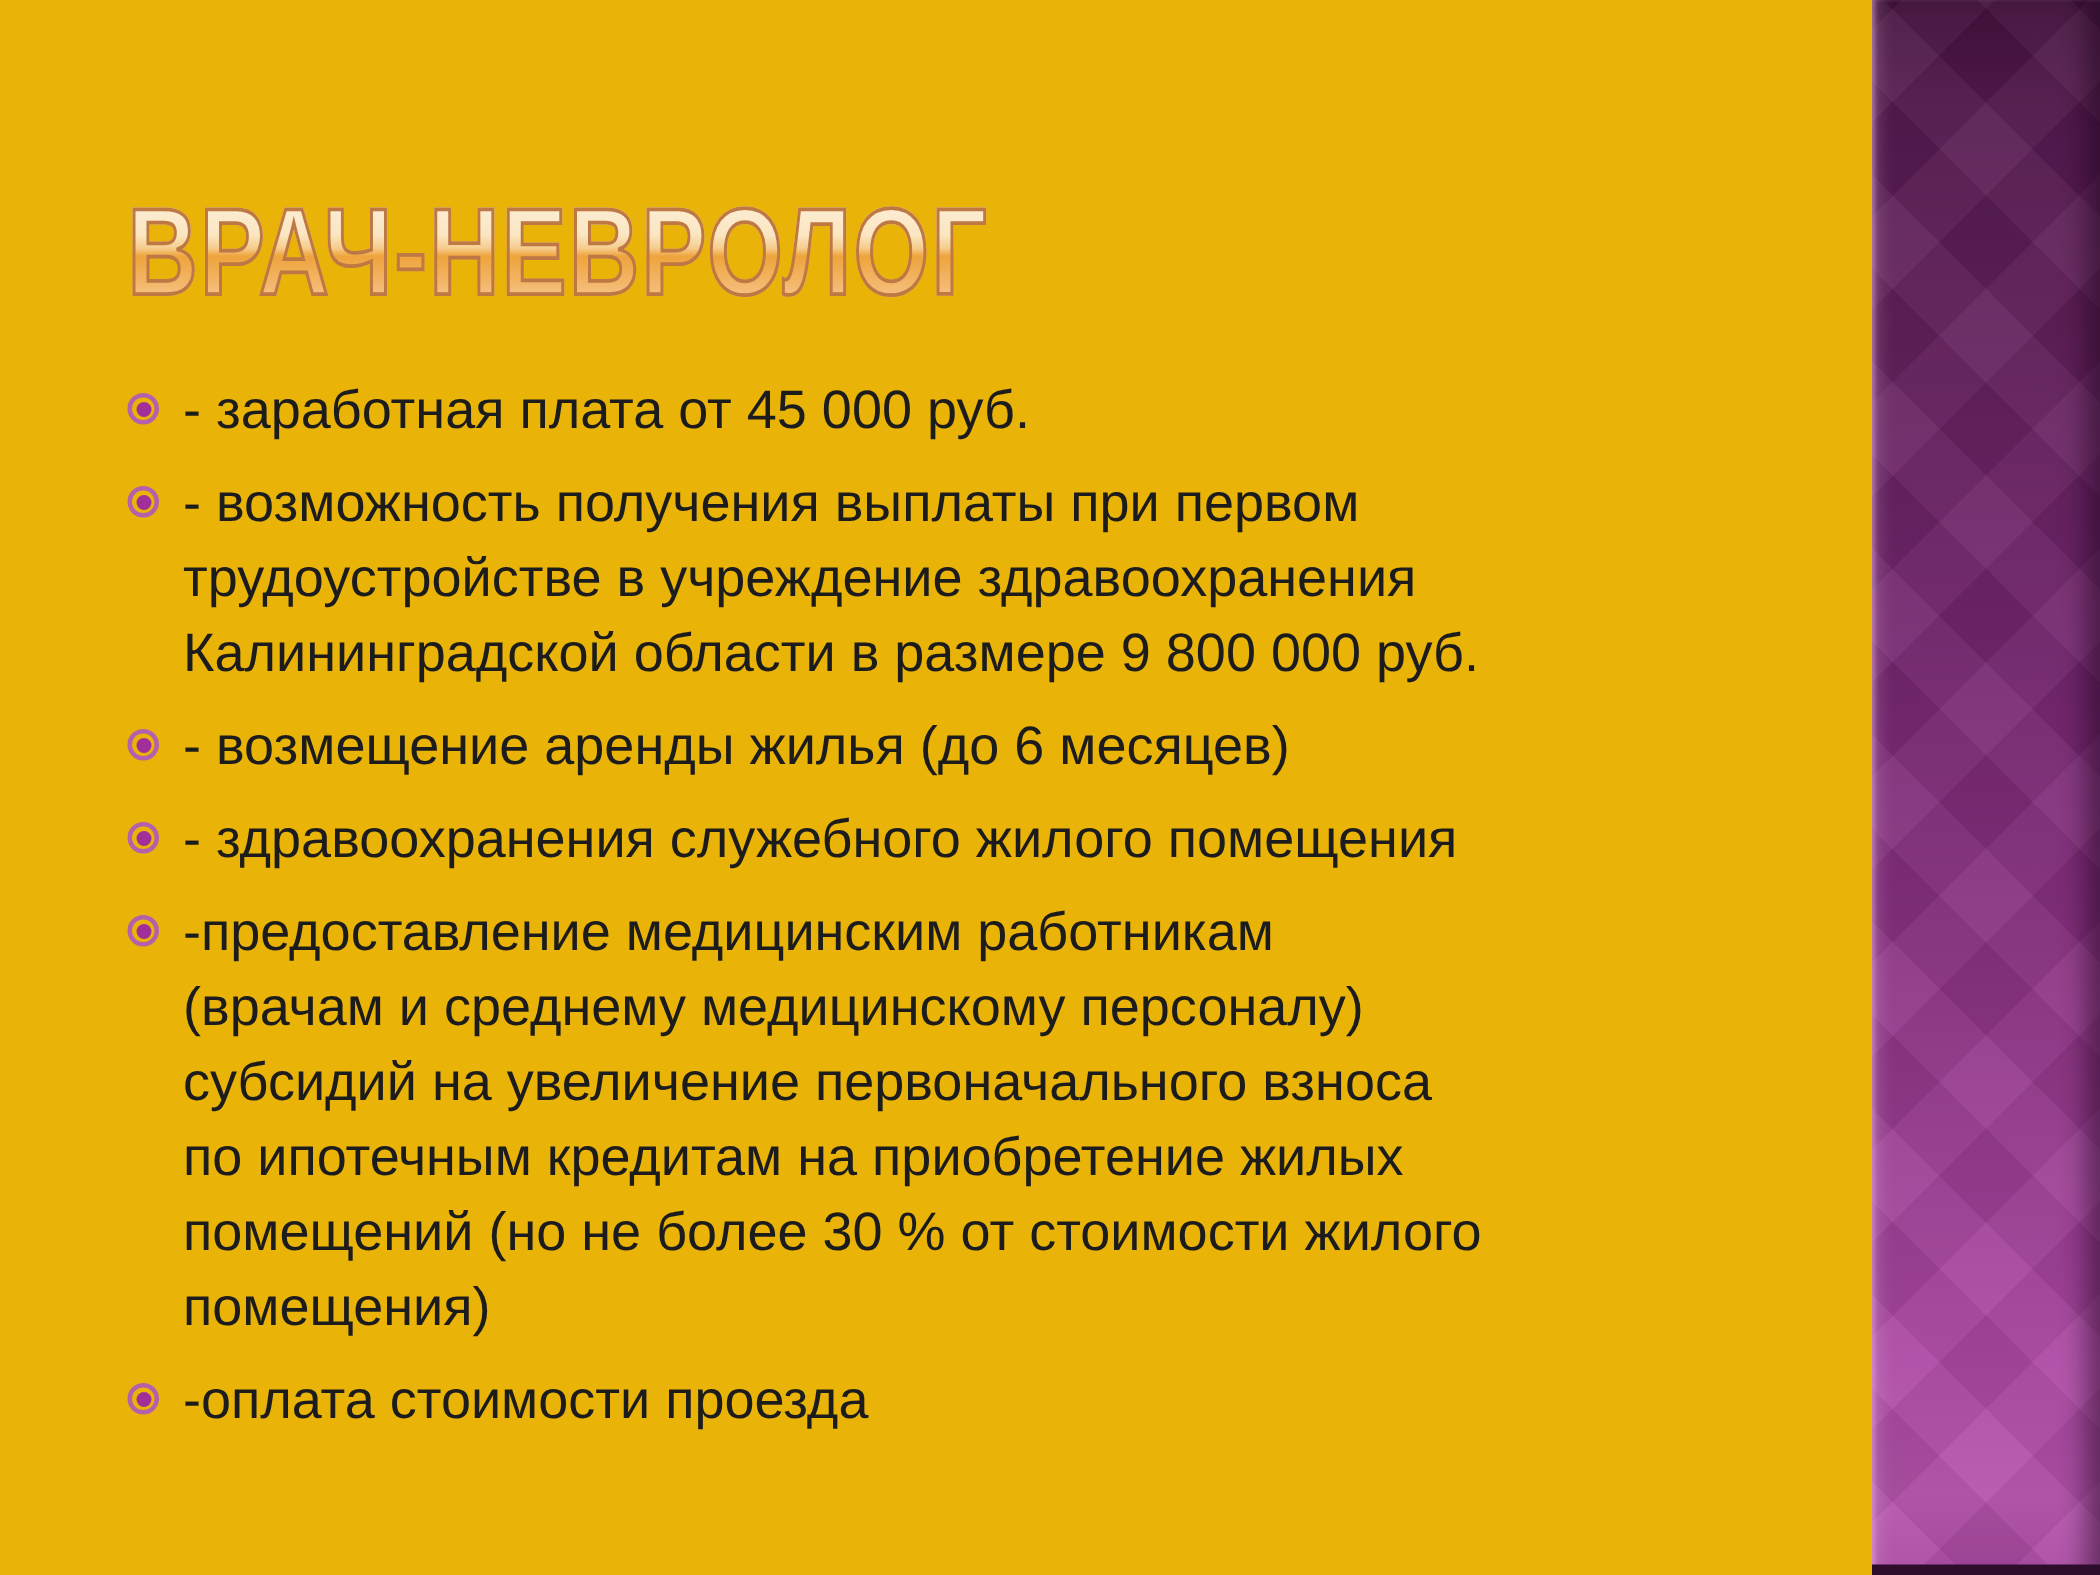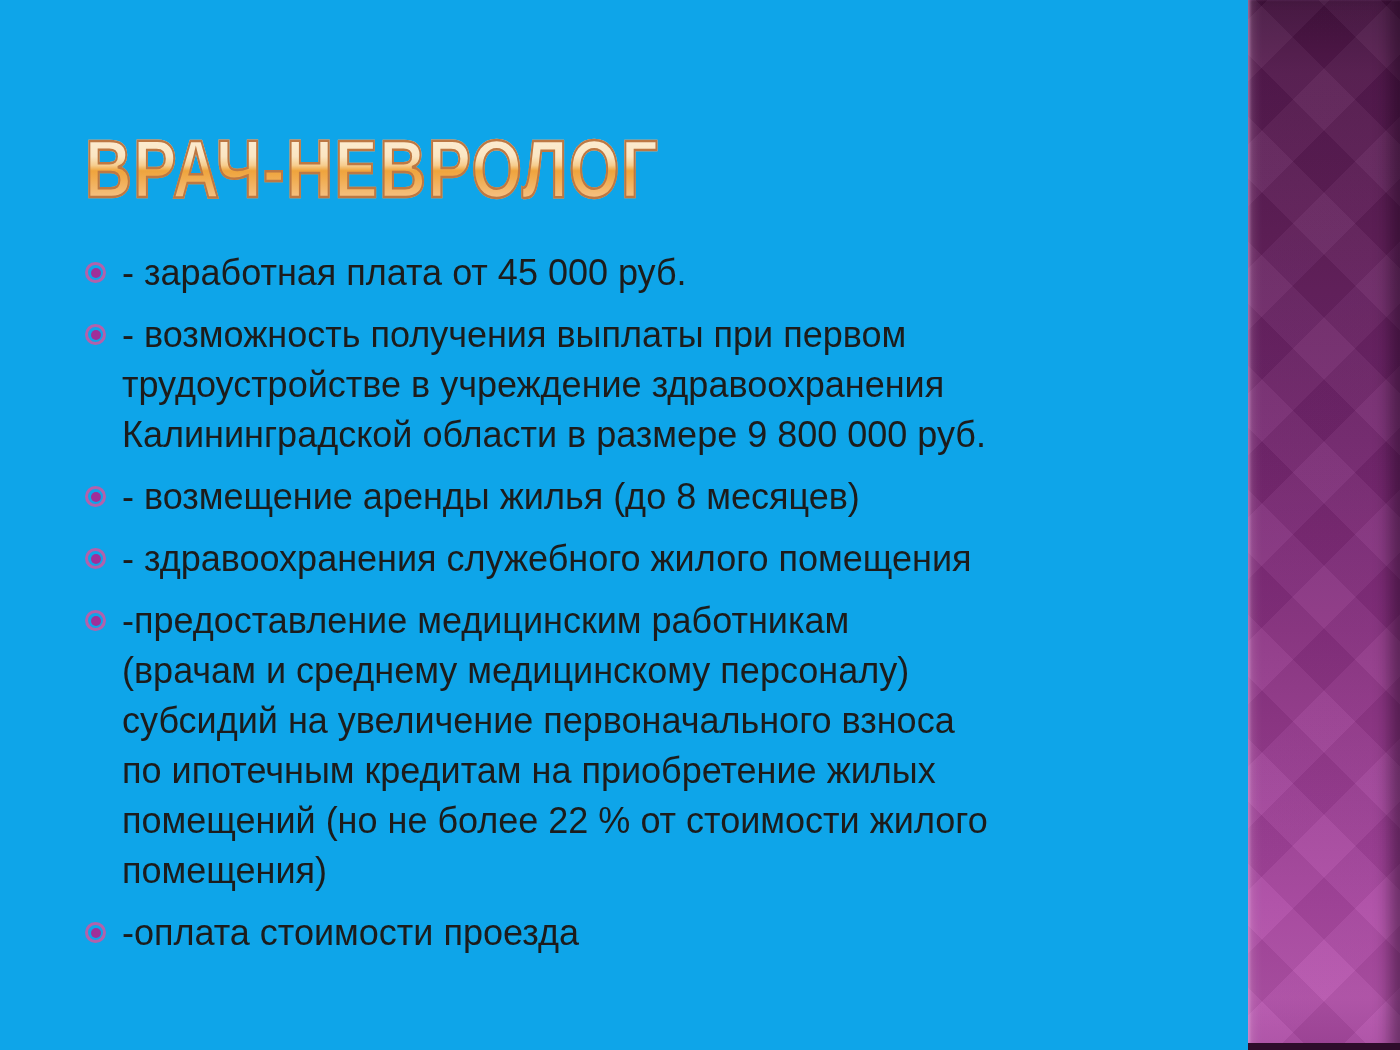--- a/index.html
+++ b/index.html
@@ -5,21 +5,21 @@
   html, body {
     margin: 0;
     padding: 0;
     background: #ffffff;
     font-family: "Liberation Sans", sans-serif;
   }
   .slide {
     position: relative;
     width: 1400px;
     height: 1050px;
-    background: #0ea5e9;
+    background: #eab308;
     overflow: hidden;
   }
 
   
   .content {
     position: absolute;
     left: 85px;
     top: 124px;
     width: 1130px;
   }
@@ -128,33 +128,33 @@
         <span class="bullet-text">- заработная плата от 45 000 руб.</span>
       </li>
       <li>
         <span class="bullet-icon"></span>
         <span class="bullet-text">- возможность получения выплаты при первом
 трудоустройстве в учреждение здравоохранения
 Калининградской области в размере 9 800 000 руб.</span>
       </li>
       <li>
         <span class="bullet-icon"></span>
-        <span class="bullet-text">- возмещение аренды жилья (до 8 месяцев)</span>
+        <span class="bullet-text">- возмещение аренды жилья (до 6 месяцев)</span>
       </li>
       <li>
         <span class="bullet-icon"></span>
         <span class="bullet-text">- здравоохранения служебного жилого помещения</span>
       </li>
       <li>
         <span class="bullet-icon"></span>
         <span class="bullet-text">-предоставление медицинским работникам
 (врачам и среднему медицинскому персоналу)
 субсидий на увеличение первоначального взноса
 по ипотечным кредитам на приобретение жилых
-помещений (но не более 22 % от стоимости жилого
+помещений (но не более 30 % от стоимости жилого
 помещения)</span>
       </li>
       <li>
         <span class="bullet-icon"></span>
         <span class="bullet-text">-оплата стоимости проезда</span>
       </li>
     </ul>
   </div>
 
   <div class="sidebar">

